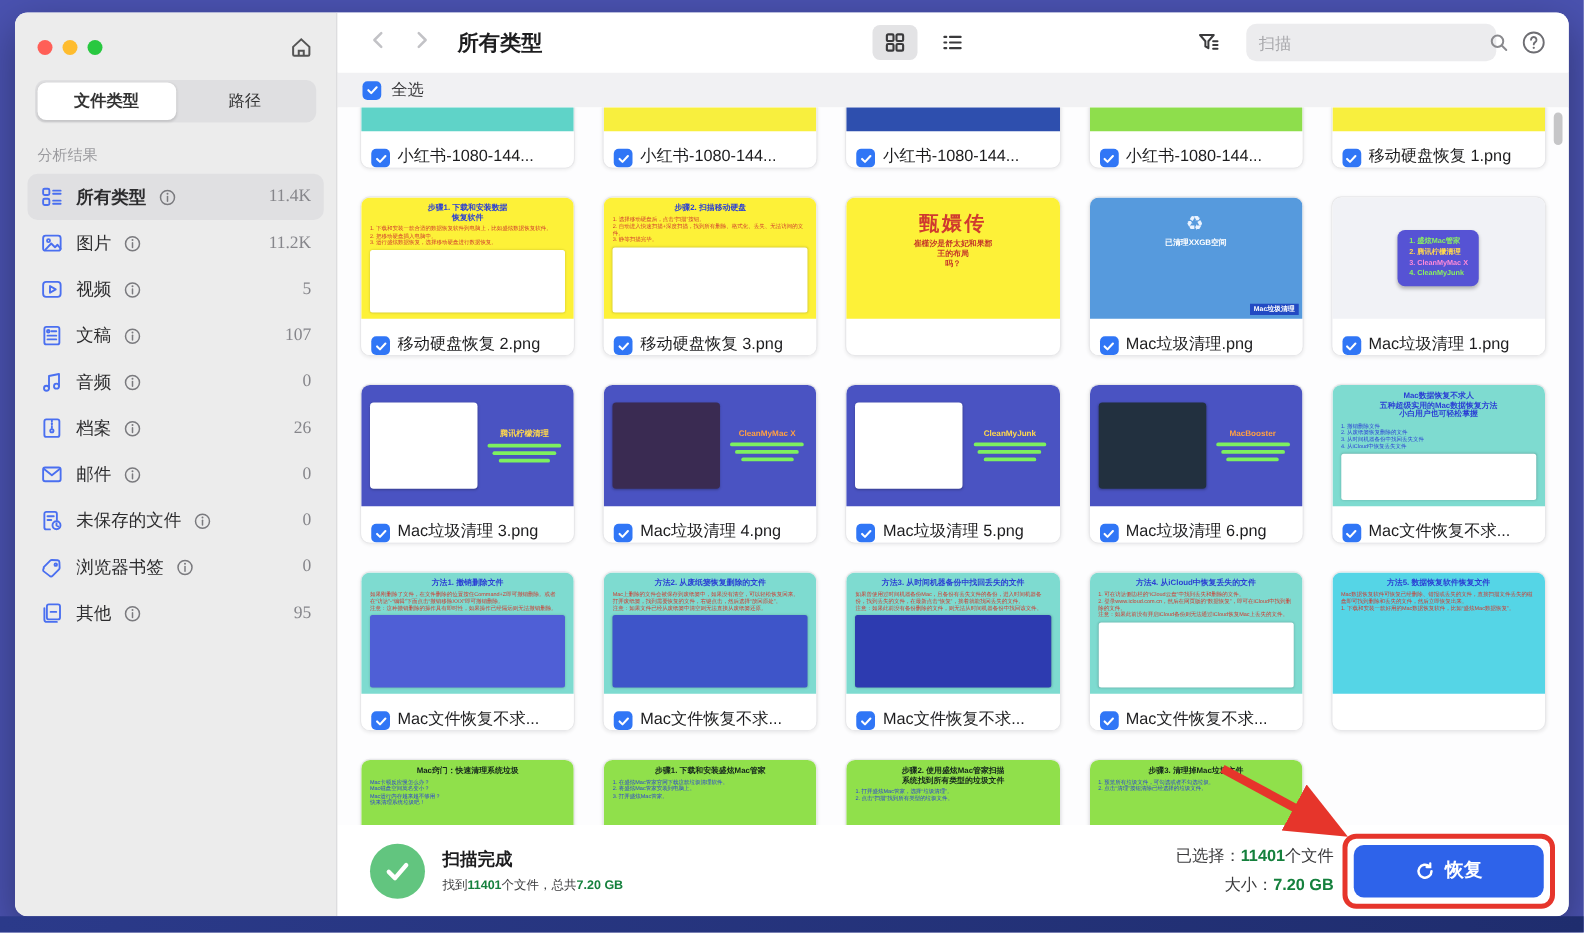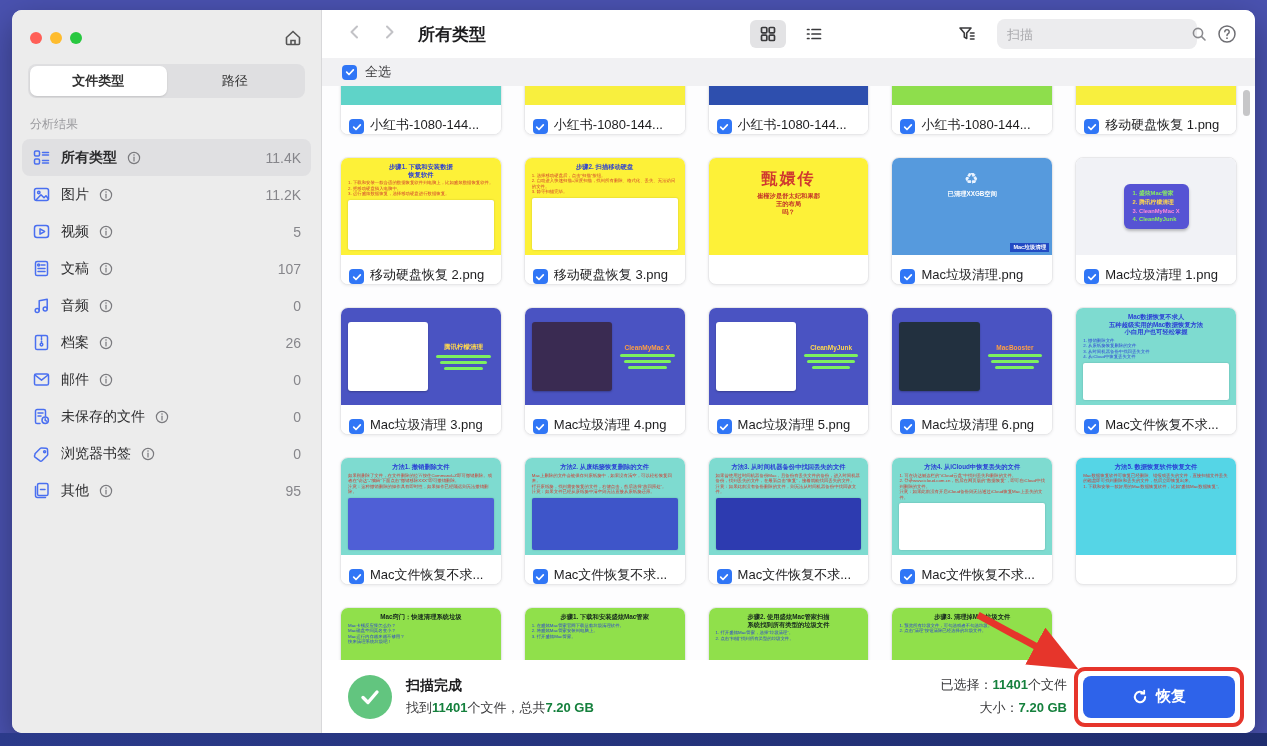--- a/index.html
+++ b/index.html
@@ -4,39 +4,39 @@
 <style>
   * { margin:0; padding:0; box-sizing:border-box; }
   html,body { width:1267px; height:746px; overflow:hidden; }
   body { font-family:"Liberation Sans","DejaVu Sans",sans-serif; background:#4a52b0; position:relative; }
   .desk-strip { position:absolute; left:0; bottom:0; width:100%; height:13px; background:linear-gradient(90deg,#2b3a8a,#1f2d6e); }
 
   .window { position:absolute; left:12px; top:10px; width:1243px; height:723px; border-radius:10px;
             overflow:hidden; display:flex; background:#fff; box-shadow:0 12px 35px rgba(0,0,0,.35); }
 
   
-  .sidebar { width:310px; background:#ececec; border-right:1px solid #d8d8da; display:flex; flex-direction:column; flex:none; }
+  .sidebar { width:258px; background:#ececec; border-right:1px solid #d8d8da; display:flex; flex-direction:column; flex:none; }
   .titlebar { display:flex; align-items:center; padding:18px 18px 0 18px; }
   .lights { display:flex; gap:8px; }
   .light { width:12px; height:12px; border-radius:50%; }
   .light.r { background:#ff5f57; } .light.y { background:#febc2e; } .light.g { background:#28c840; }
   .home-btn { margin-left:auto; color:#555; display:flex; }
   .seg { margin:16px 16px 0 16px; background:#dfdfe1; border-radius:8px; display:flex; padding:2px; }
   .seg-item { flex:1; text-align:center; font-size:13px; color:#333; padding:6px 0; border-radius:7px; cursor:default; }
   .seg-item.sel { background:#fff; font-weight:bold; box-shadow:0 1px 2px rgba(0,0,0,.12); }
   .section-label { margin:18px 18px 6px 18px; font-size:12px; color:#9a9a9e; }
   .side-list { padding:0 10px; }
   .side-item { display:flex; align-items:center; gap:10px; height:37px; padding:0 10px; border-radius:8px; }
   .side-item.sel { background:#e0e0e2; }
   .side-item.sel .side-label { font-weight:bold; }
   .side-icon { width:19px; height:19px; display:flex; color:#4a6ff0; flex:none; }
   .side-icon svg { width:19px; height:19px; }
   .side-label { font-size:14px; color:#2c2c2e; white-space:nowrap; }
   .info-badge { color:#7a7a7e; display:flex; }
-  .side-count { margin-left:auto; font-size:14px; color:#86868b; }
+  .side-count { margin-left:auto; font-size:14px; color:#86868b;font-family:Liberation Serif, serif; }
 
   
   .main { flex:1; display:flex; flex-direction:column; position:relative; min-width:0; }
   .toolbar { height:48px; display:flex; align-items:center; padding:0 18px 0 24px; position:relative; background:#fff; flex:none; }
   .nav-chevrons { display:flex; gap:16px; color:#c2c2c6; }
   .page-title { font-size:17px; font-weight:bold; color:#1d1d1f; margin-left:20px; }
   .view-toggles { position:absolute; left:428px; display:flex; gap:10px; align-items:center; }
   .tog { width:36px; height:28px; border-radius:6px; display:flex; align-items:center; justify-content:center; color:#3a3a3c; }
   .tog.sel { background:#e3e3e5; }
   .right-tools { margin-left:auto; display:flex; align-items:center; gap:20px; }
@@ -73,21 +73,21 @@
   .t-pill div { font-size:5.8px; font-weight:bold; line-height:1.5; white-space:nowrap; }
   .card-label { height:30px; display:flex; align-items:flex-end; gap:6px; padding:0 8px; background:#fff; }
   .fname { font-size:13px; color:#1d1d1f; white-space:nowrap; overflow:hidden; text-overflow:ellipsis; }
   .scroll-thumb { position:absolute; right:5px; top:4px; width:7px; height:26px; border-radius:4px; background:#c6c6c8; }
 
   
   .status-bar { height:73px; background:#fff; display:flex; align-items:center; padding:0 20px 0 26px; flex:none; position:relative; }
   .ok-circle { width:44px; height:44px; border-radius:50%; background:#62c57f; display:flex; align-items:center; justify-content:center; flex:none; }
   .status-text { margin-left:14px; }
   .status-title { font-size:14px; font-weight:bold; color:#1d1d1f; }
-  .status-sub { font-size:13px; color:#3a3a3c; margin-top:4px;text-align:center; }
+  .status-sub { font-size:10px; color:#3a3a3c; margin-top:4px;text-align:center; }
   .blue { color:#15803d; font-weight:bold; }
   .sel-info { margin-left:auto; text-align:right; font-size:13px; color:#3a3a3c; margin-right:16px; line-height:1.7; }
   .btn-wrap { position:relative; }
   .recover-btn { width:152px; height:42px; border:none; border-radius:8px; background:#2e63ea; color:#fff; font-size:15px; font-weight:bold;
                  display:flex; align-items:center; justify-content:center; gap:8px; cursor:pointer;
                  font-family:"Liberation Sans","DejaVu Sans",sans-serif; }
   .red-frame { position:absolute; left:-9px; top:-9px; right:-9px; bottom:-9px; border:4px solid #e6352b; border-radius:11px; pointer-events:none; }
   .annot-arrow { position:absolute; left:948px; top:595px; z-index:20; pointer-events:none; }
 </style>
 </head>

